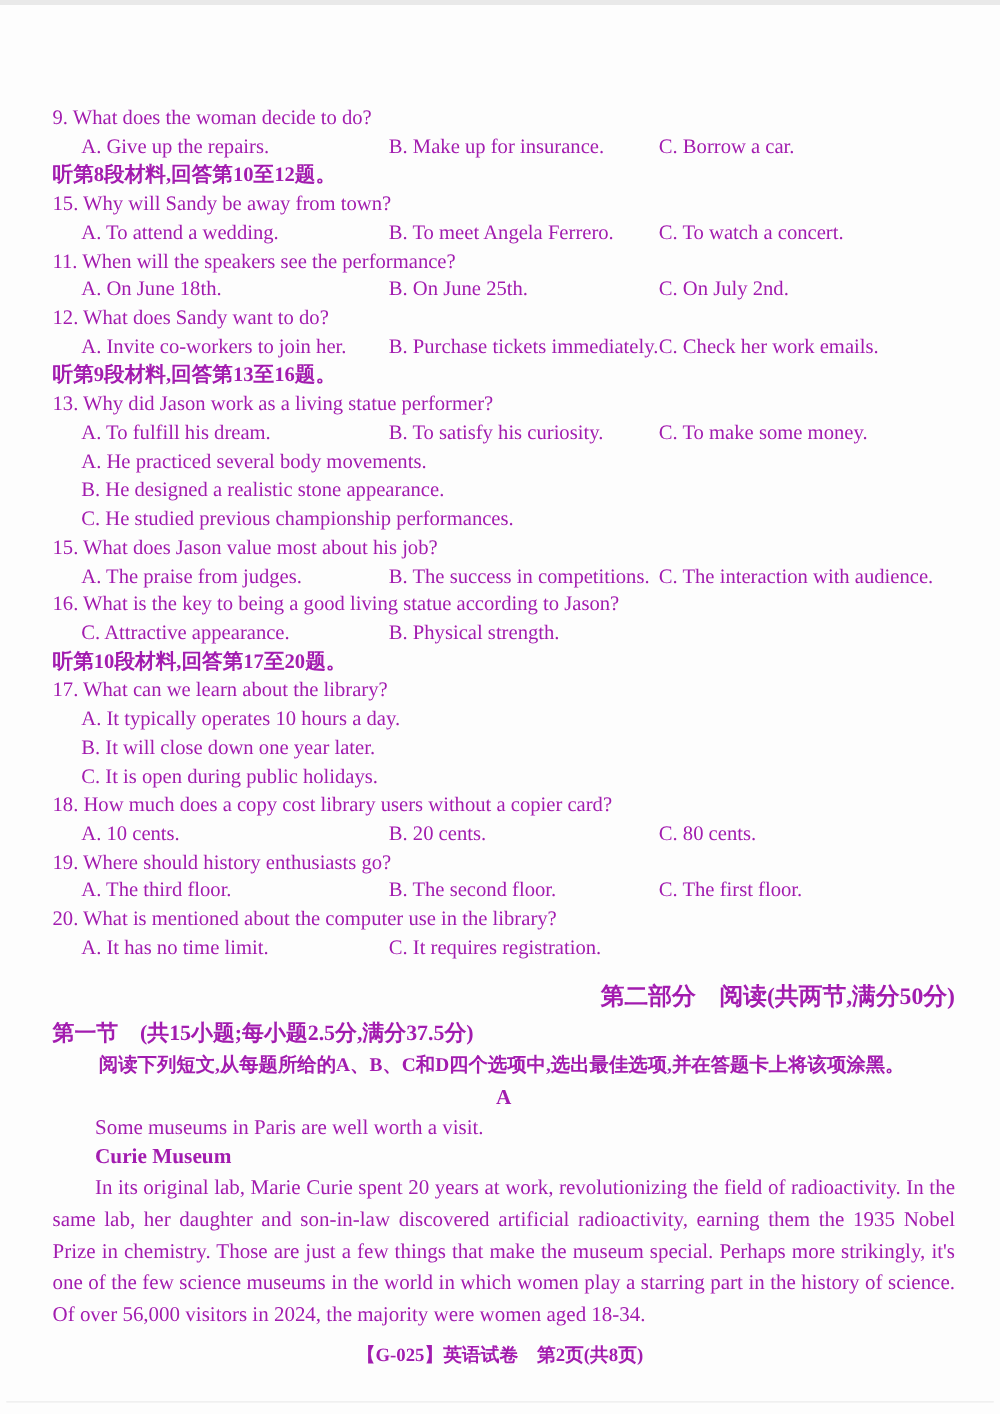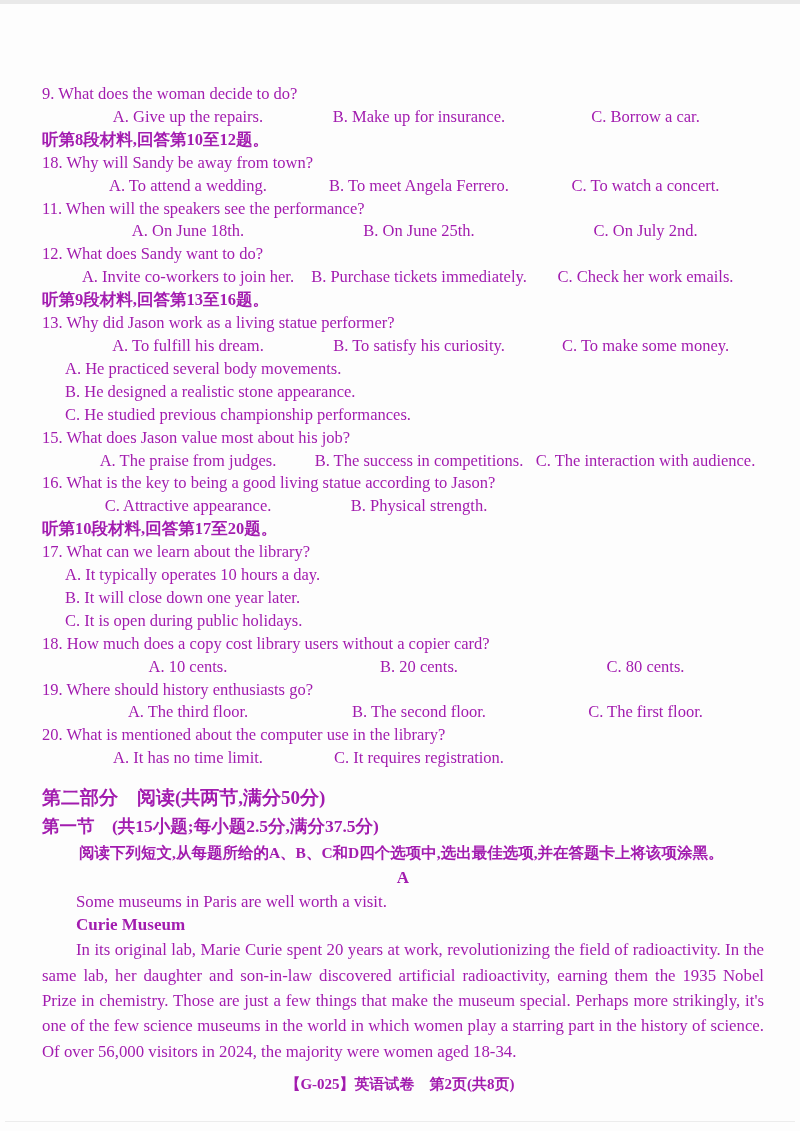--- a/index.html
+++ b/index.html
@@ -11,26 +11,26 @@
     color:#a21caf;
     font-family:Liberation Serif, serif;
     overflow:hidden;
   }
   .content { position:absolute; left:42px; top:79px; width:722px; }
 
   
   .listening { font-size:16.5px; line-height:22.9px; }
   .q-line { white-space:nowrap; }
   .options.row { display:grid; grid-template-columns:246px 216px 1fr; padding-left:23px; }
-  .options.row .opt { white-space:nowrap;text-align:center; }
+  .options.row .opt { white-space:nowrap; }
   .options.stack .opt { padding-left:23px; white-space:nowrap; }
   .cn-line { font-weight:bold; font-size:16.5px; }
 
   
-  .part2 { margin-top:13px; font-size:19px; font-weight:bold; line-height:29px; }
+  .part2 { margin-top:13px; font-size:19px; font-weight:bold; line-height:29px;text-align:right; }
   .section1 { font-size:17.5px; font-weight:bold; line-height:28px; }
   .instructions { font-weight:bold; font-size:15.5px; line-height:25px; text-indent:37px; white-space:nowrap; }
   .passage-label { text-align:center; font-weight:bold; font-size:17px; line-height:25px; }
   .intro { text-indent:34px; font-size:16.8px; line-height:23px; }
   .ptitle { font-weight:bold; padding-left:34px; font-size:17px; line-height:24px; }
   .pbody { font-size:16.8px; line-height:25.4px; text-align:justify; text-indent:34px; }
 
   
   .footer {
     position:absolute; left:0; right:0; top:1071px;
@@ -48,21 +48,21 @@
         <div class="question">
           <div class="q-line">9. What does the woman decide to do?</div>
           <div class="options row">
             <div class="opt">A. Give up the repairs.</div>
             <div class="opt">B. Make up for insurance.</div>
             <div class="opt">C. Borrow a car.</div>
           </div>
         </div>
         <div class="cn-line">听第8段材料,回答第10至12题。</div>
         <div class="question">
-          <div class="q-line">18. Why will Sandy be away from town?</div>
+          <div class="q-line">15. Why will Sandy be away from town?</div>
           <div class="options row">
             <div class="opt">A. To attend a wedding.</div>
             <div class="opt">B. To meet Angela Ferrero.</div>
             <div class="opt">C. To watch a concert.</div>
           </div>
         </div>
         <div class="question">
           <div class="q-line">11. When will the speakers see the performance?</div>
           <div class="options row">
             <div class="opt">A. On June 18th.</div>

